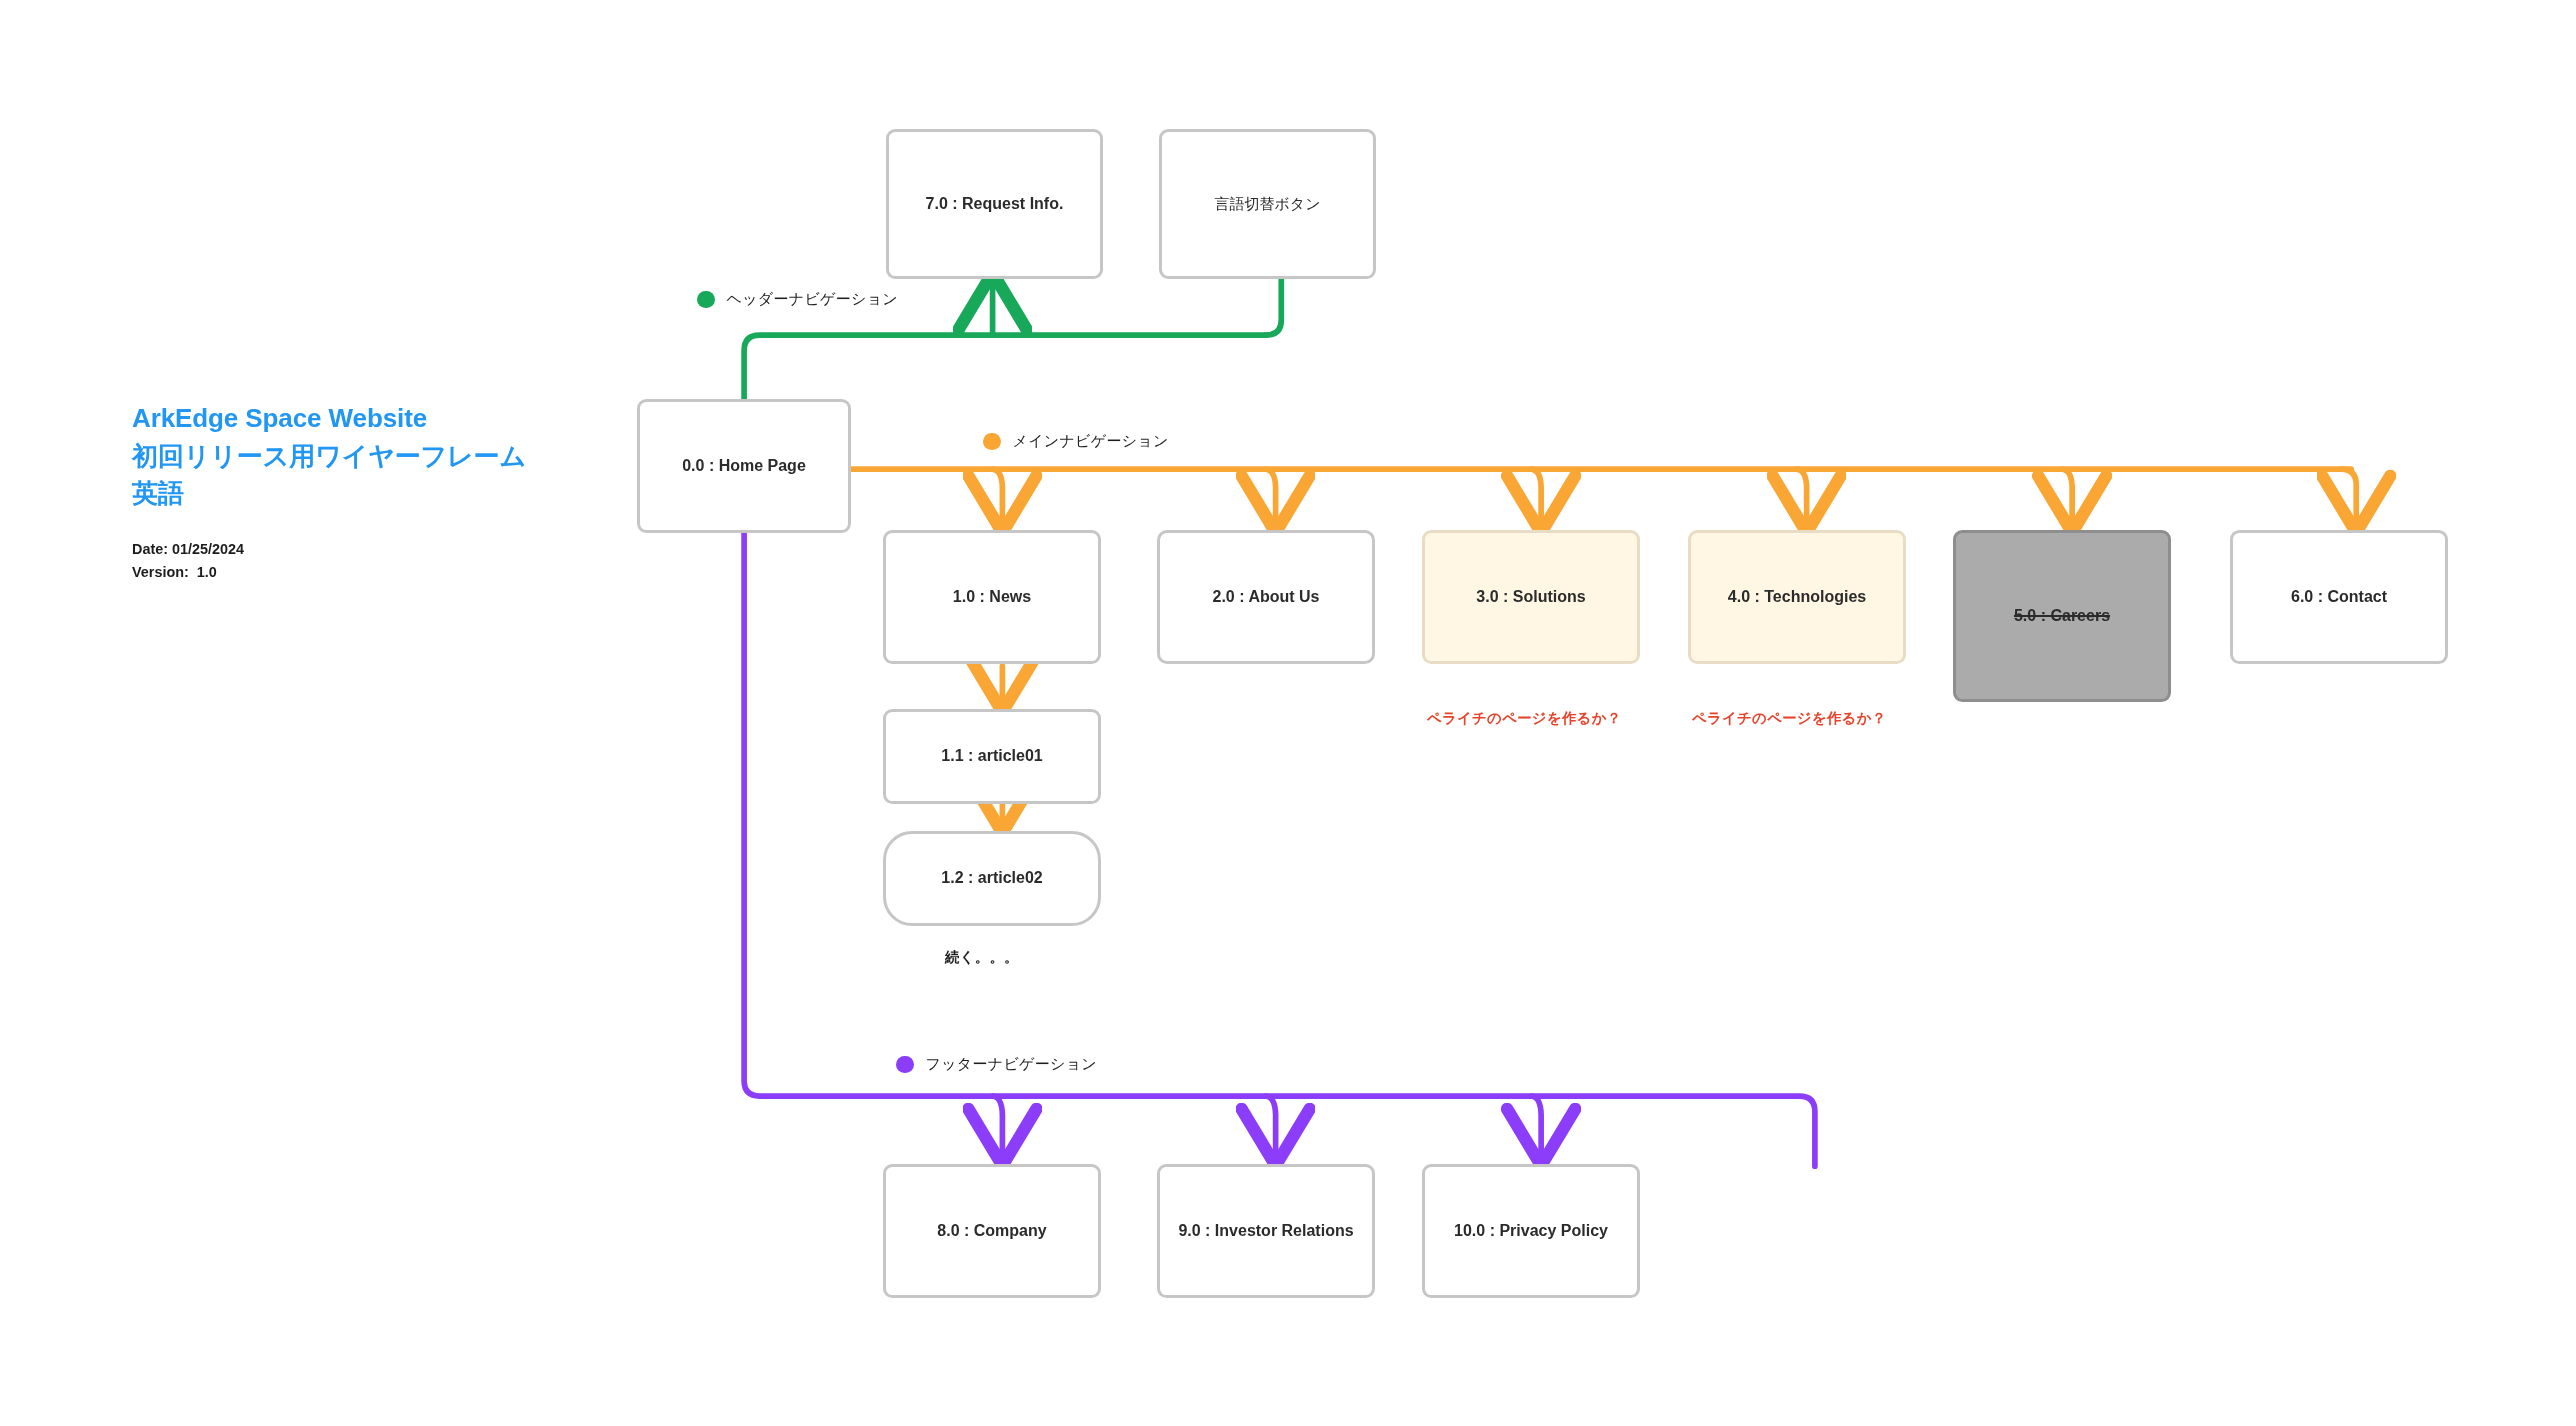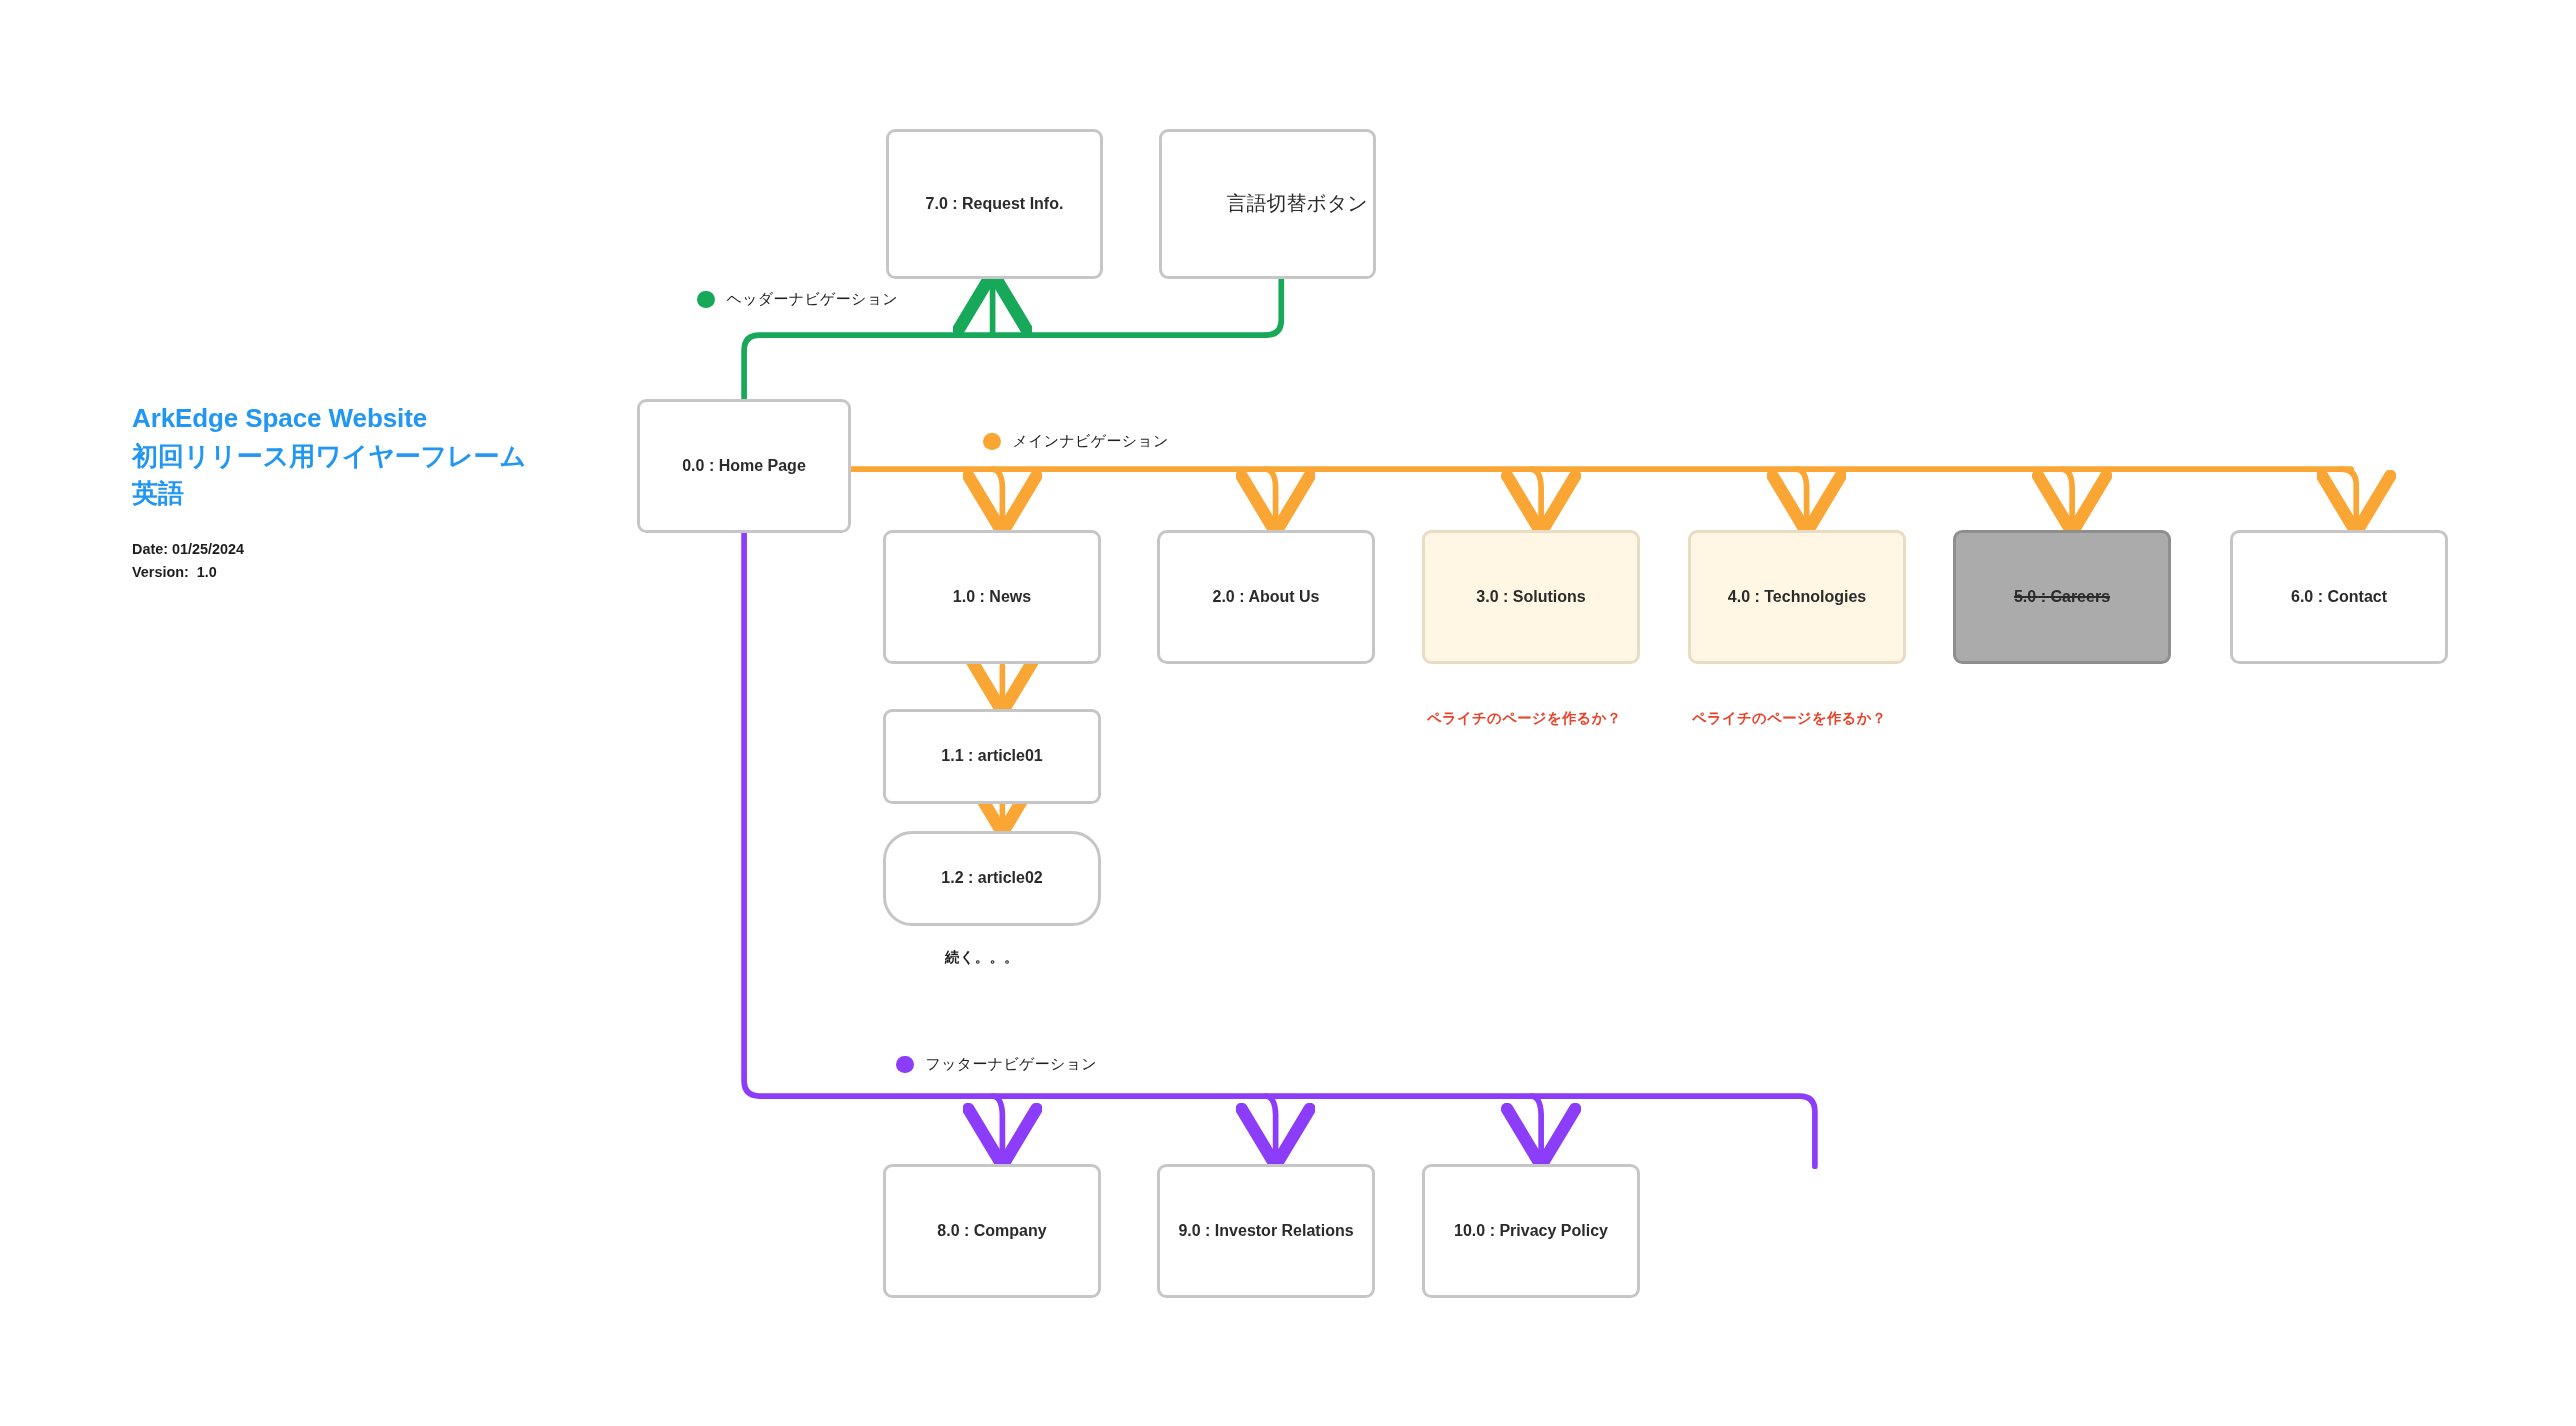--- a/index.html
+++ b/index.html
@@ -64,22 +64,21 @@
     border-radius: 9.3px;
     background: #ffffff;
     color: #2b2b2b;
     font-size: 16px;
     font-weight: 700;
     line-height: 1.38;
     padding: 2.1px 5.2px;
   }
   .node.plain-label {
     font-weight: 400;
-    font-size: 20px;
-    justify-content: flex-end;
+    font-size: 15px;
   }
   .node.cream {
     background: #FFF6E4;
     border-color: #E8DDC4;
   }
   .node.disabled {
     background: #ABABAB;
     border-color: #8E8E8E;
   }
   .node.disabled .node-text {
@@ -220,21 +219,21 @@
   </div>
 
   <div class="node cream" style="left:1422px; top:530px; width:218px; height:134px;">
     <span class="node-text">3.0 : Solutions</span>
   </div>
 
   <div class="node cream" style="left:1688px; top:530px; width:218px; height:134px;">
     <span class="node-text">4.0 : Technologies</span>
   </div>
 
-  <div class="node disabled" style="left:1953px; top:530px; width:218px; height:134px;justify-content:center;">
+  <div class="node disabled" style="left:1953px; top:530px; width:218px; height:172px;justify-content:center;">
     <span class="node-text">5.0 : Careers</span>
   </div>
 
   <div class="node" style="left:2230px; top:530px; width:218px; height:134px;">
     <span class="node-text">6.0 : Contact</span>
   </div>
 
   <div class="node" style="left:883px; top:709px; width:218px; height:95px;">
     <span class="node-text">1.1 : article01</span>
   </div>

